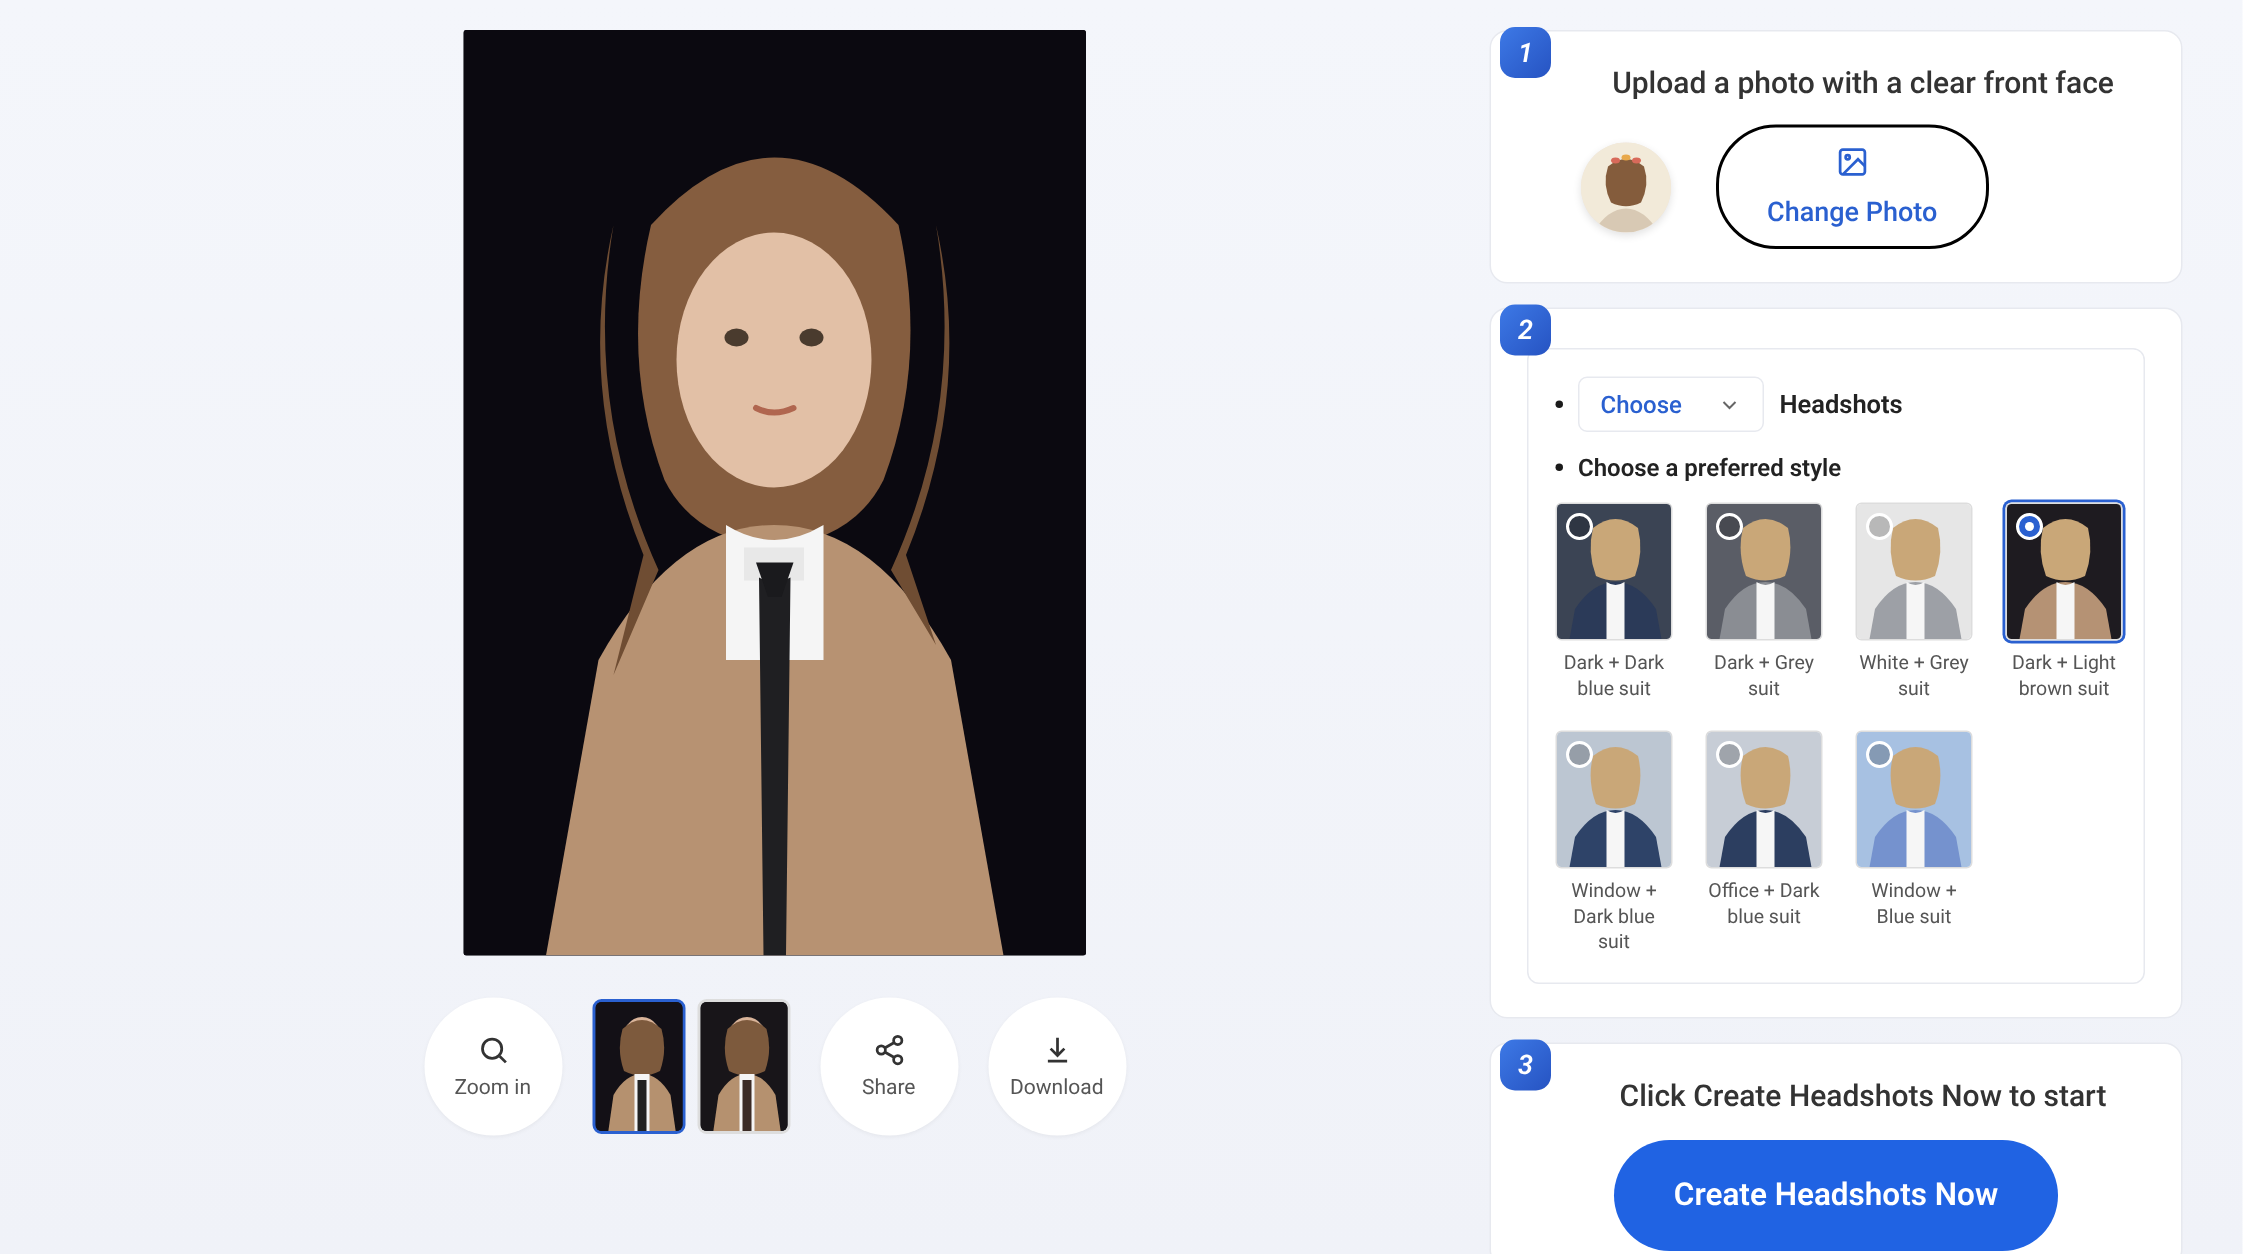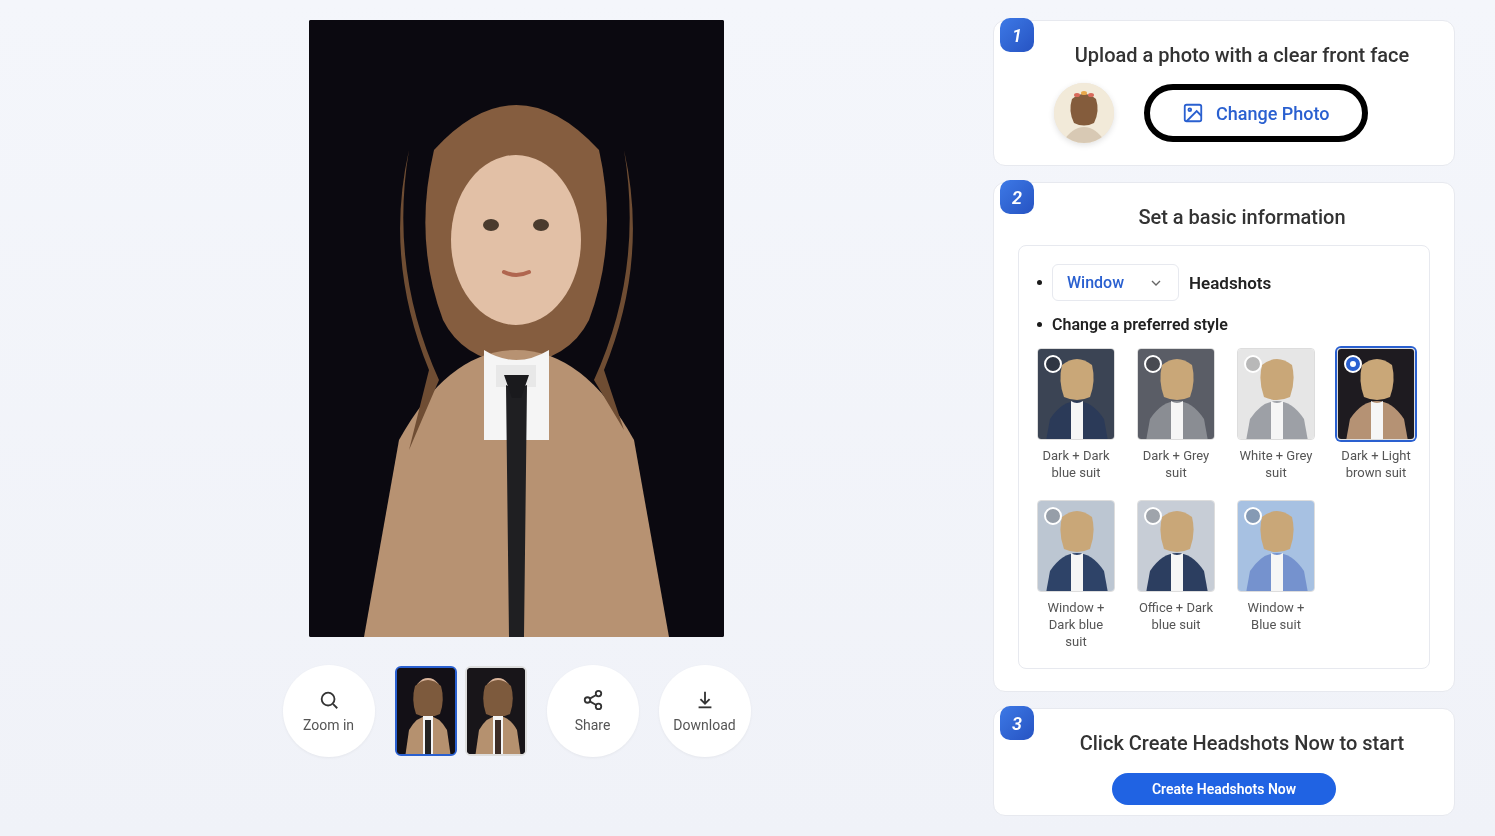--- a/index.html
+++ b/index.html
@@ -128,27 +128,28 @@
       background: #f0e4d8;
       box-shadow: 0 2px 6px rgba(0,0,0,0.12);
       position: relative;
       overflow: hidden;
     }
     .change-photo-btn {
       display: flex;
       align-items: center;
       gap: 12px;
       padding: 12px 32px;
-      border: 6px solid #000000;
+      border: 2px solid #000000;
       color: #2a60d0;
       border-radius: 40px;
       font-size: 18px;
       font-weight: 500;
       cursor: pointer;
       background: #fff;
+      flex-direction: column;
     }
     .inner-box {
       border: 1px solid #e7e9ef;
       border-radius: 8px;
       padding: 18px;
       margin-top: 4px;
     }
     .bullet-row {
       display: flex;
       align-items: center;
@@ -232,26 +233,26 @@
     .style-caption {
       font-size: 13px;
       color: #555;
       text-align: center;
       margin-top: 8px;
       line-height: 1.3;
     }
     .create-btn {
       display: block;
       margin: 18px auto 0;
-      padding: 8px 40px;
+      padding: 25px 40px;
       background: #2063e3;
       color: #fff;
       border: none;
       border-radius: 40px;
-      font-size: 14px;
+      font-size: 21px;
       font-weight: 600;
       cursor: pointer;
     }
   </style>
 </head>
 <body>
 
 <div class="left-panel">
   <div class="preview-image">
     <svg viewBox="0 0 415 617" preserveAspectRatio="xMidYMid slice">
@@ -349,37 +350,36 @@
           <circle cx="8.5" cy="8.5" r="1.5"></circle>
           <polyline points="21 15 16 10 5 21"></polyline>
         </svg>
         <span>Change Photo</span>
       </div>
     </div>
   </div>
 
   <div class="step-card">
     <div class="step-badge">2</div>
-    <div class="step-title">Set a basic information</div>
     <div class="inner-box">
 
       <div class="bullet-row">
         <div class="bullet"></div>
         <div class="gender-select">
-          <span>Window</span>
+          <span>Choose</span>
           <svg viewBox="0 0 24 24" width="16" height="16" fill="none" stroke="#666" stroke-width="2">
             <polyline points="6 9 12 15 18 9"></polyline>
           </svg>
         </div>
         <span class="headshots-label">Headshots</span>
       </div>
 
       <div class="bullet-row" style="margin-bottom:0;">
         <div class="bullet"></div>
-        <span class="style-label">Change a preferred style</span>
+        <span class="style-label">Choose a preferred style</span>
       </div>
 
       <div class="style-grid" id="style-grid">
           <div class="style-item">
             <div class="style-thumb">
     <svg viewBox="0 0 78 92" width="78" height="92">
       <rect width="78" height="92" fill="#3b4454"></rect>
       <ellipse cx="39" cy="30" rx="15" ry="18" fill="#e3c2a7"></ellipse>
       <path d="M24 16 Q39 4 54 16 Q58 32 52 48 Q39 54 26 48 Q20 32 24 16 Z" fill="#c9a778"></path>
       <path d="M12 70 Q24 52 39 52 Q54 52 66 70 L70 92 L8 92 Z" fill="#2b3a58"></path>

